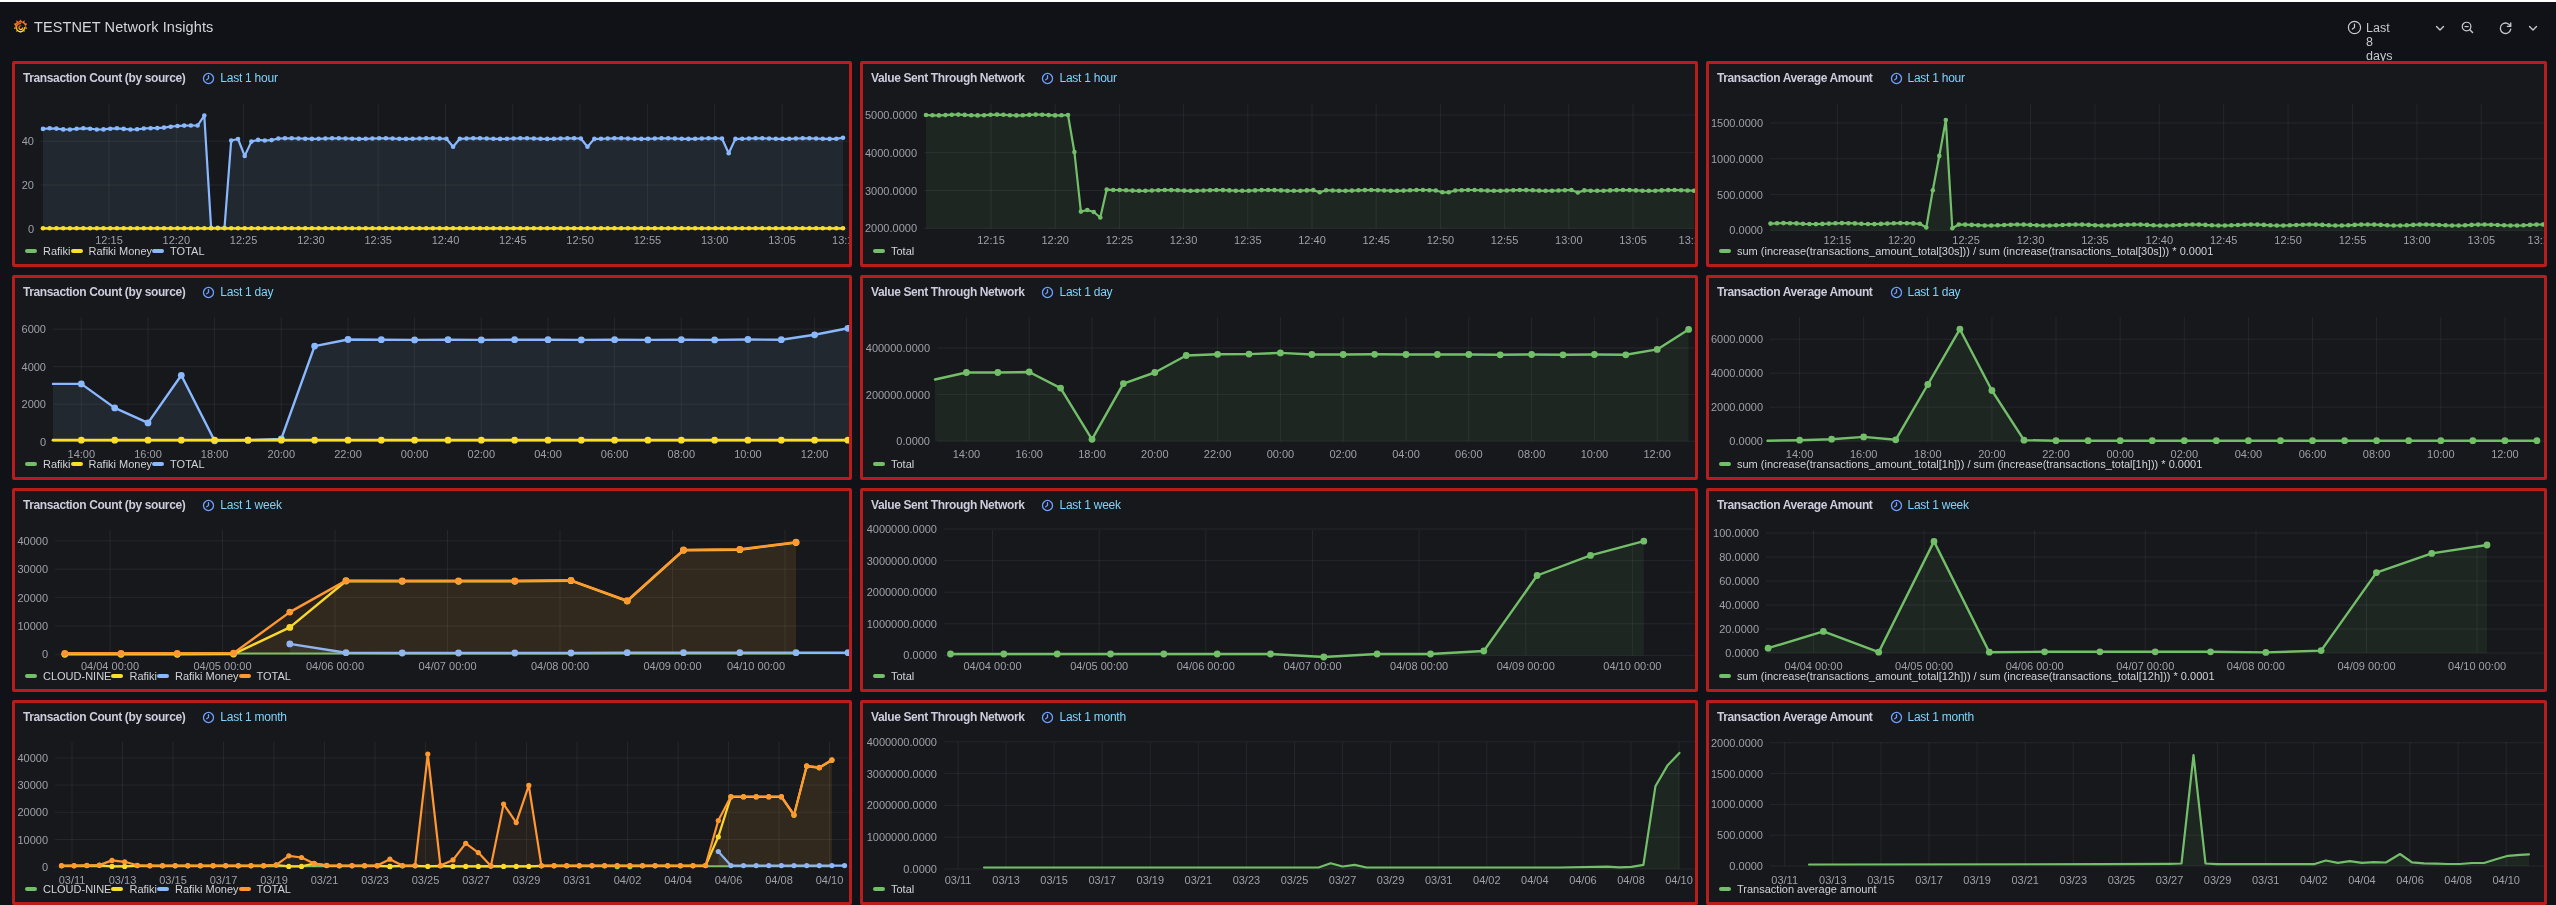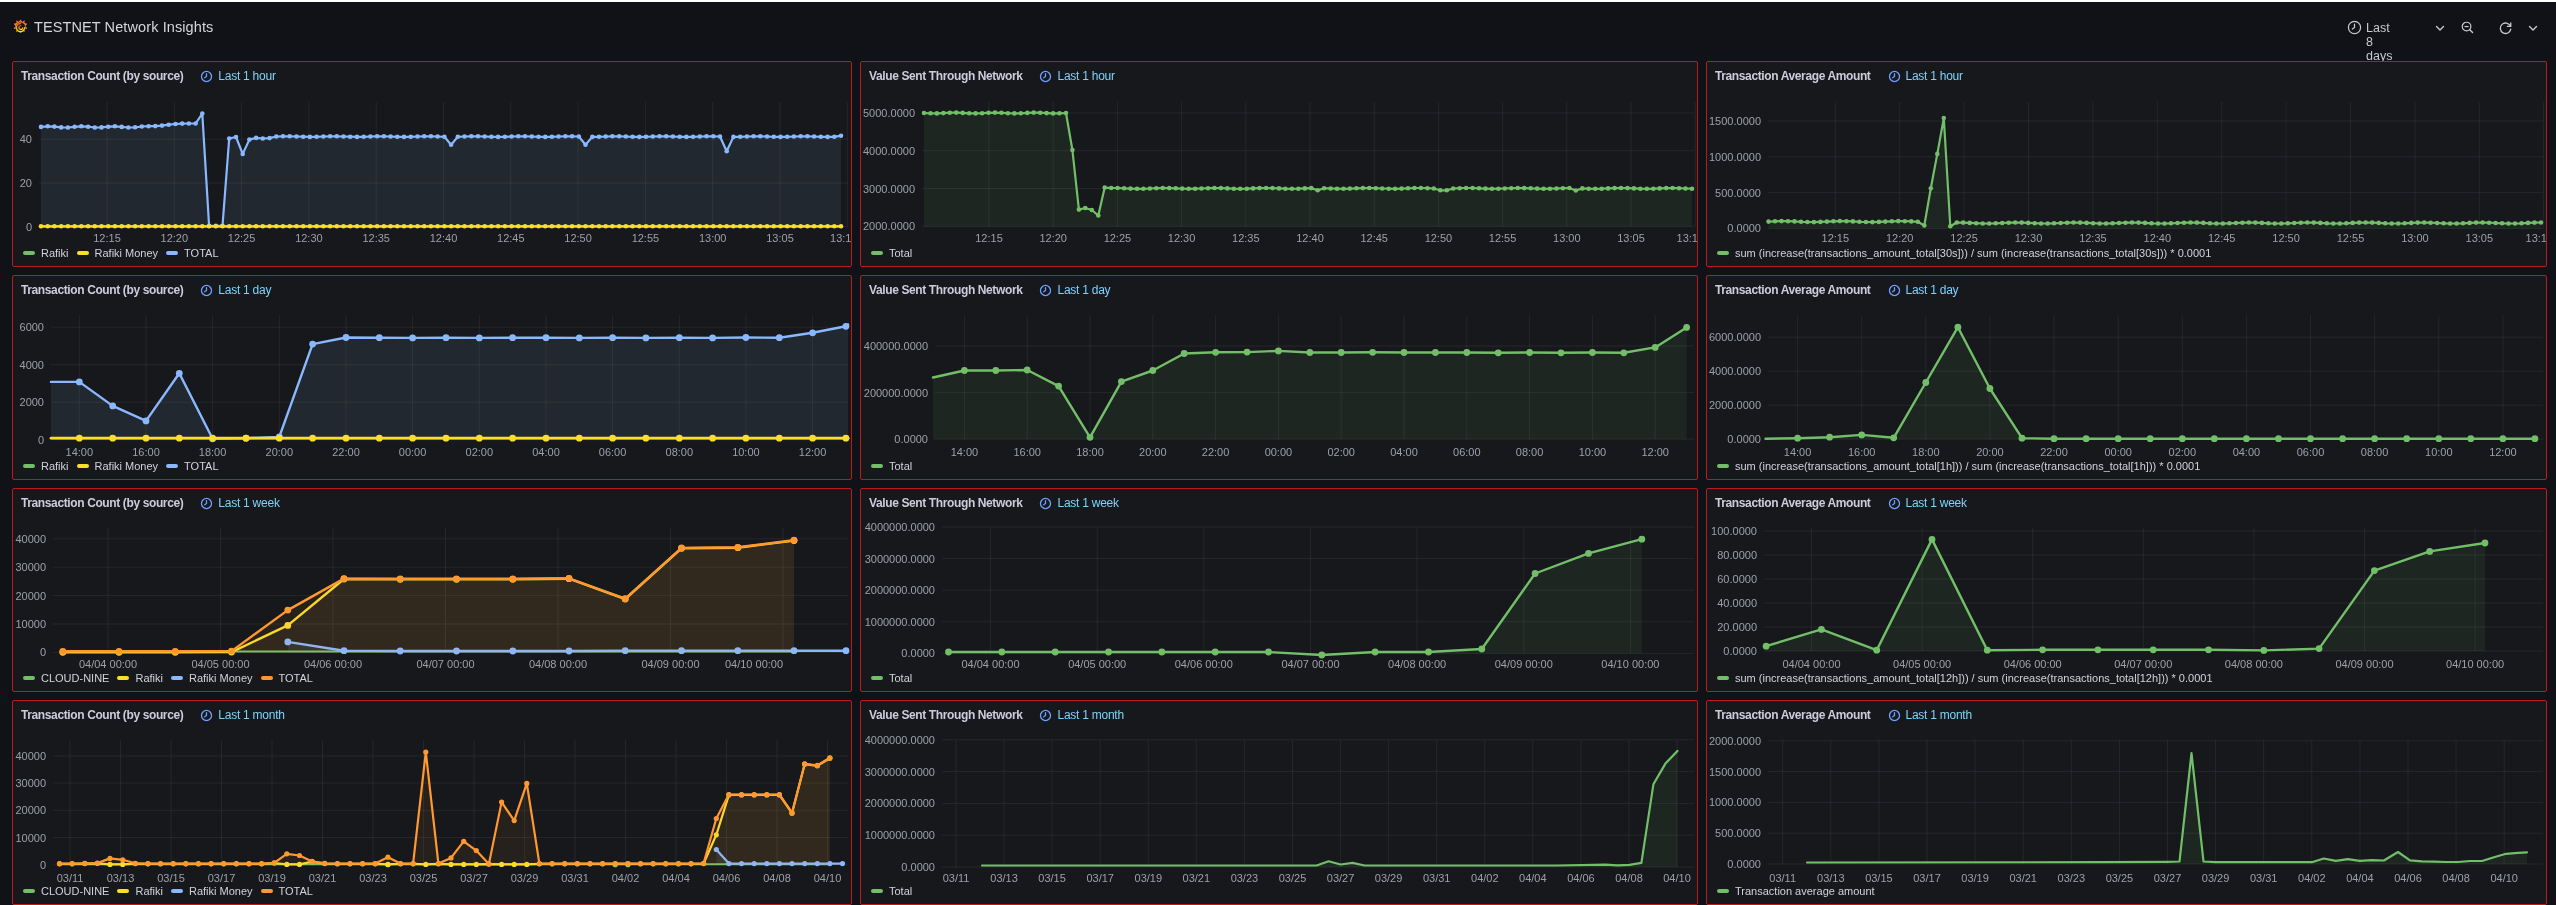--- a/index.html
+++ b/index.html
@@ -2,29 +2,29 @@
 <html><head><meta charset="utf-8">
 <style>
 * { margin:0; padding:0; box-sizing:border-box; }
 html,body { width:2556px; height:905px; background:#111217; font-family:"Liberation Sans",sans-serif; overflow:hidden; }
 #topstrip { position:absolute; left:0; top:0; width:2556px; height:2px; background:#ffffff; z-index:5; }
 #hdr { position:absolute; left:0; top:2px; width:2324px; height:48px; background:#111217; }
 #logo { position:absolute; left:13px; top:17px; }
 #htitle { position:absolute; left:34px; top:17px; font-size:14.5px; color:#d5d6da; letter-spacing:0.1px; }
 .hic { position:absolute; top:18px; width:15px; height:15px; }
 .htxt { position:absolute; top:19px; font-size:12.5px; color:#c8c9ce; }
-.panel { position:absolute; background:#16181c; border:1px solid #b91c1c; border-radius:2px; overflow:hidden; }
+.panel { position:absolute; background:#16181c; border:3px solid #b91c1c; border-radius:2px; overflow:hidden; }
 .ptitle { position:absolute; left:0; top:0; right:0; height:28px; display:flex; align-items:center; justify-content:flex-start; padding-left:8px; z-index:3; }
 .pt { font-size:12px; font-weight:700; color:#ccccdc; letter-spacing:-0.38px; }
 .plink { display:flex; align-items:center; margin-left:17px; font-size:12px; font-weight:400; letter-spacing:-0.25px; color:#7dd3fc; }
 .clk { width:13px; height:13px; margin-right:5px; }
 .chart { position:absolute; left:0; top:0; }
 .ax { font-size:11px; fill:#9da0a8; font-family:"Liberation Sans",sans-serif; }
 .legend { position:absolute; left:10px; bottom:7px; display:flex; align-items:center; font-size:11px; color:#d2d3d8; white-space:nowrap; z-index:3; }
-.li { display:flex; align-items:center; margin-right:8px; }
+.li { display:flex; align-items:center; }
 .pill { display:inline-block; width:12px; height:4px; border-radius:2px; margin-right:6px; }
 </style></head>
 <body>
 <div id="topstrip"></div>
 <div id="hdr">
     <div id="logo">
       <svg width="15" height="17" viewBox="0 0 60 68" style="display:block">
 <defs>
           <linearGradient id="lg" x1="0" y1="1" x2="0" y2="0">
             <stop offset="0" stop-color="#ffe016"></stop>

